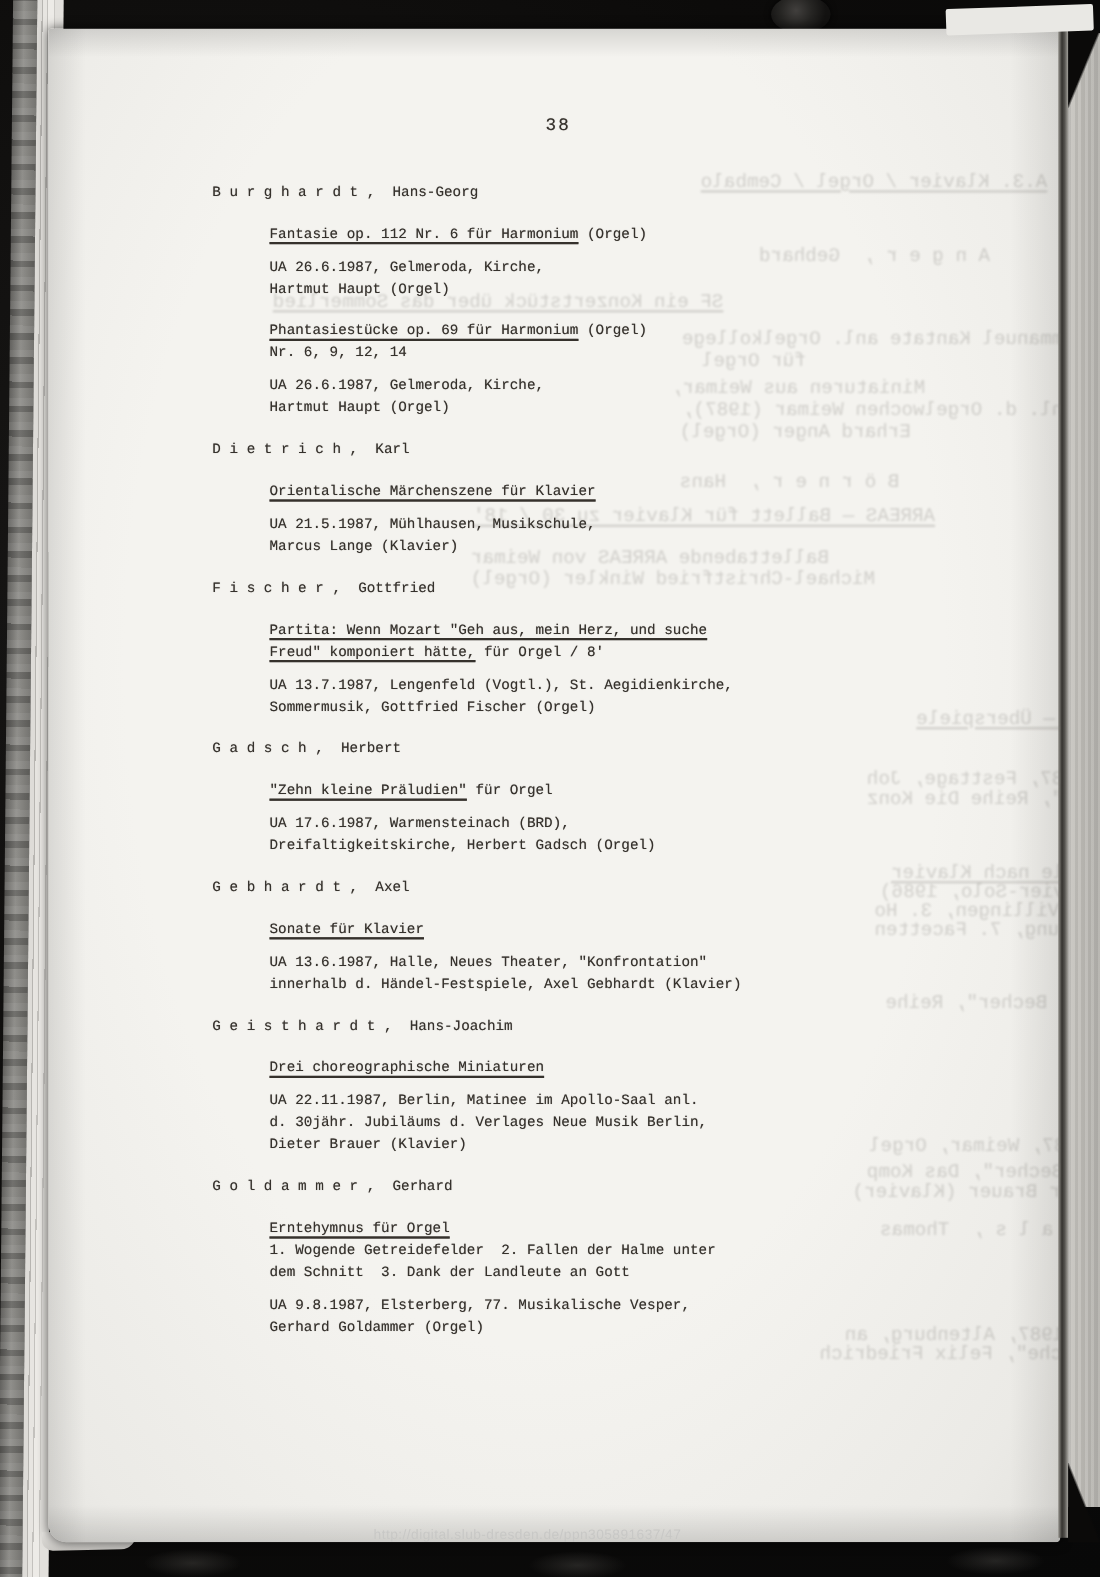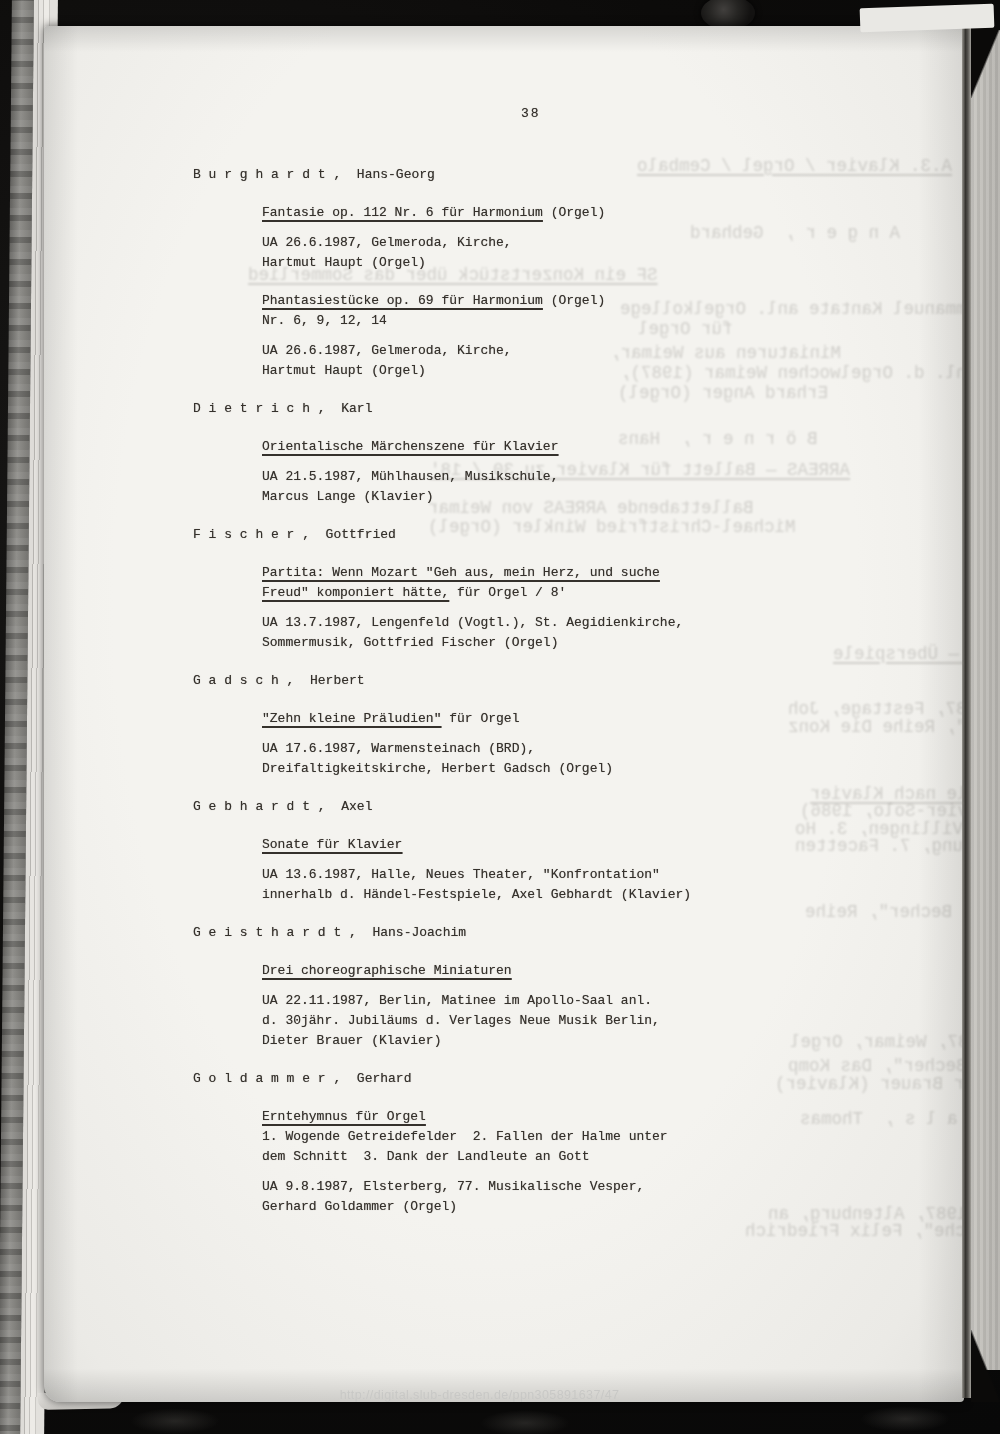--- a/index.html
+++ b/index.html
@@ -61,26 +61,26 @@
   .top-right-corner{position:absolute;left:860px;top:6px;width:134px;height:24px;
     background:#e9e8e4;transform:rotate(-2deg);border-radius:2px;}
 
   
   .blob{position:absolute;width:90px;height:26px;border-radius:50%;
     background:radial-gradient(ellipse at center, rgba(90,88,84,.35), rgba(0,0,0,0) 70%);}
   .blob.b1{left:130px;top:1408px;} .blob.b2{left:480px;top:1410px;} .blob.b3{left:1060px;top:1406px;left:860px;}
 
   
   .ink{color:var(--ink,#35312c);text-shadow:0 0 .7px rgba(45,40,34,.55);}
-  .page-number{position:absolute;left:521px;top:104px;font-size:13px;line-height:20px;
+  .page-number{position:absolute;left:496px;top:104px;font-size:16px;line-height:20px;
     letter-spacing:2px;z-index:3;}
   .content{position:absolute;left:193px;top:165px;width:790px;font-size:13px;
     line-height:20px;white-space:pre;z-index:3;}
   .composer{margin:0 0 18px 0;}
-  .work{margin-left:69px;}
+  .work{margin-left:52px;}
   .title-block{margin-bottom:10px;}
   .ua-block{margin-bottom:18px;}
   .u{text-decoration:underline;text-decoration-thickness:1.7px;text-underline-offset:4px;}
 
   
   .ghost-layer{position:absolute;left:44px;top:26px;width:920px;height:1376px;
     overflow:hidden;z-index:1;}
   .ghost{position:absolute;font-size:17.5px;line-height:18px;white-space:pre;
     color:#7d7b76;opacity:.30;filter:blur(1.1px);transform:scaleX(-1);}
   .ghost.gu{text-decoration:underline;text-decoration-thickness:1.6px;text-underline-offset:3px;}

